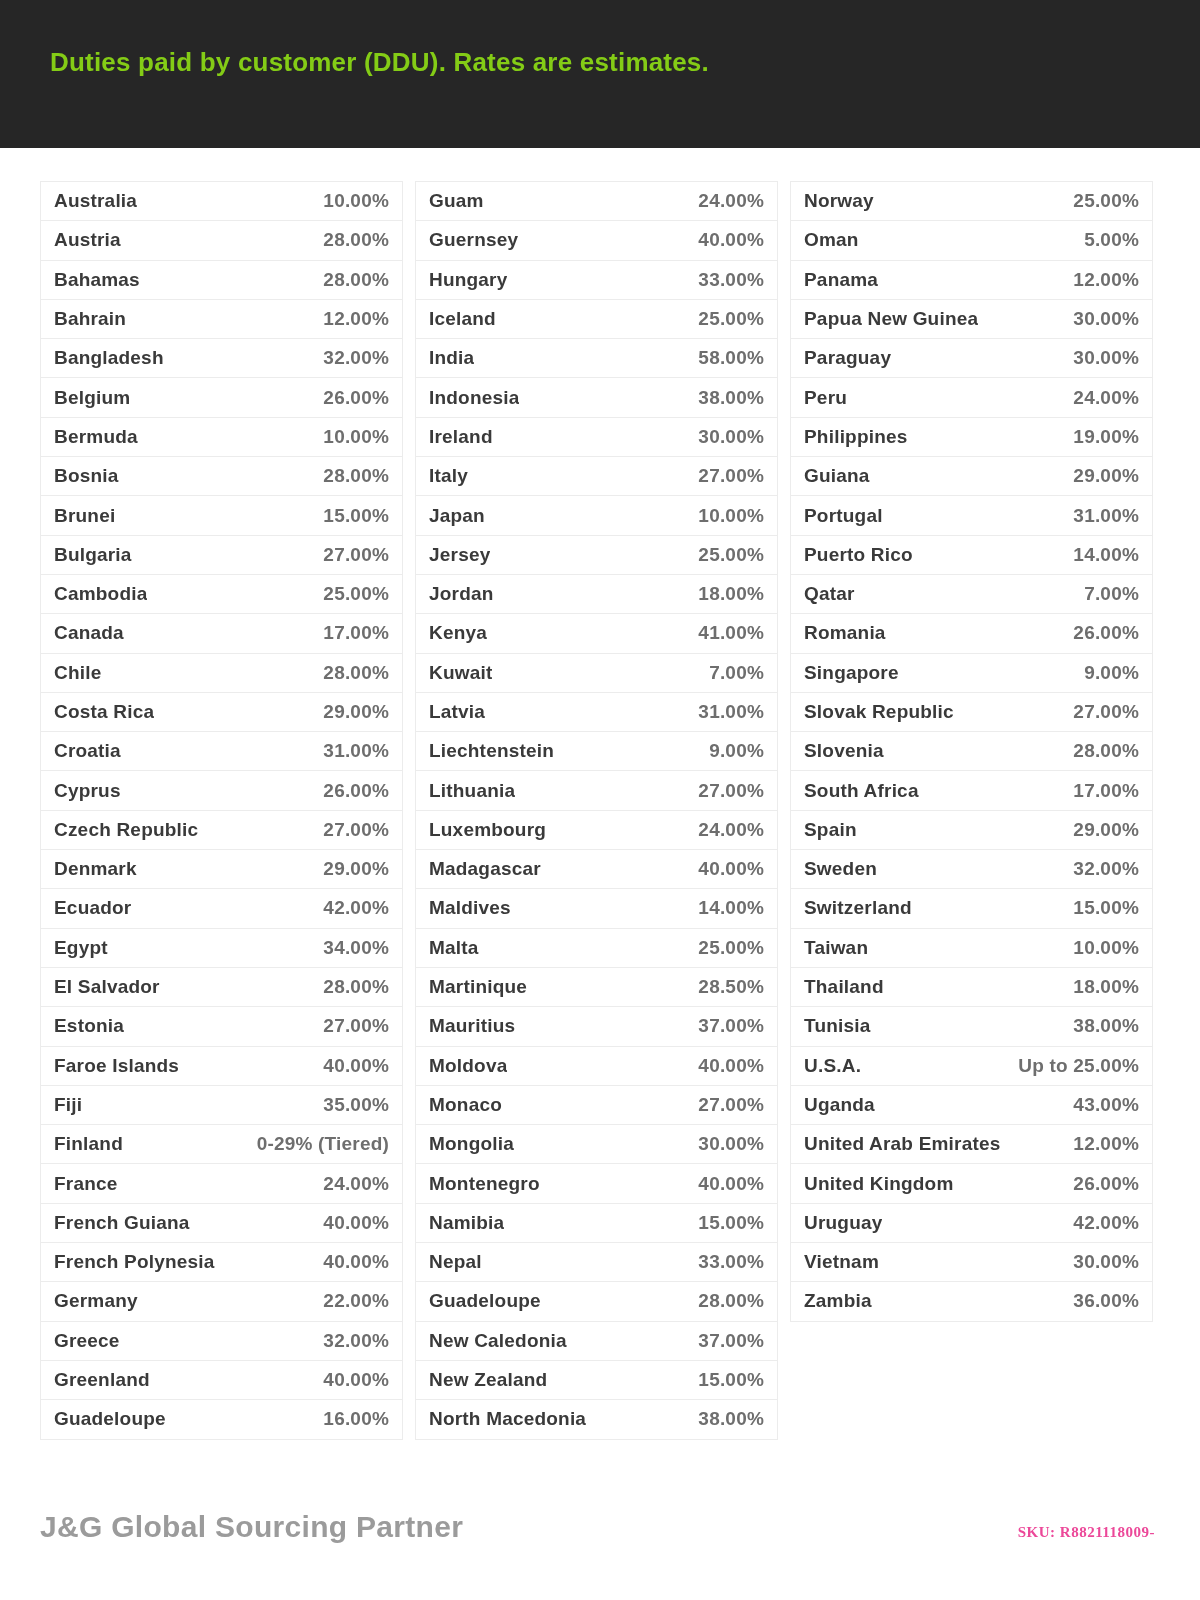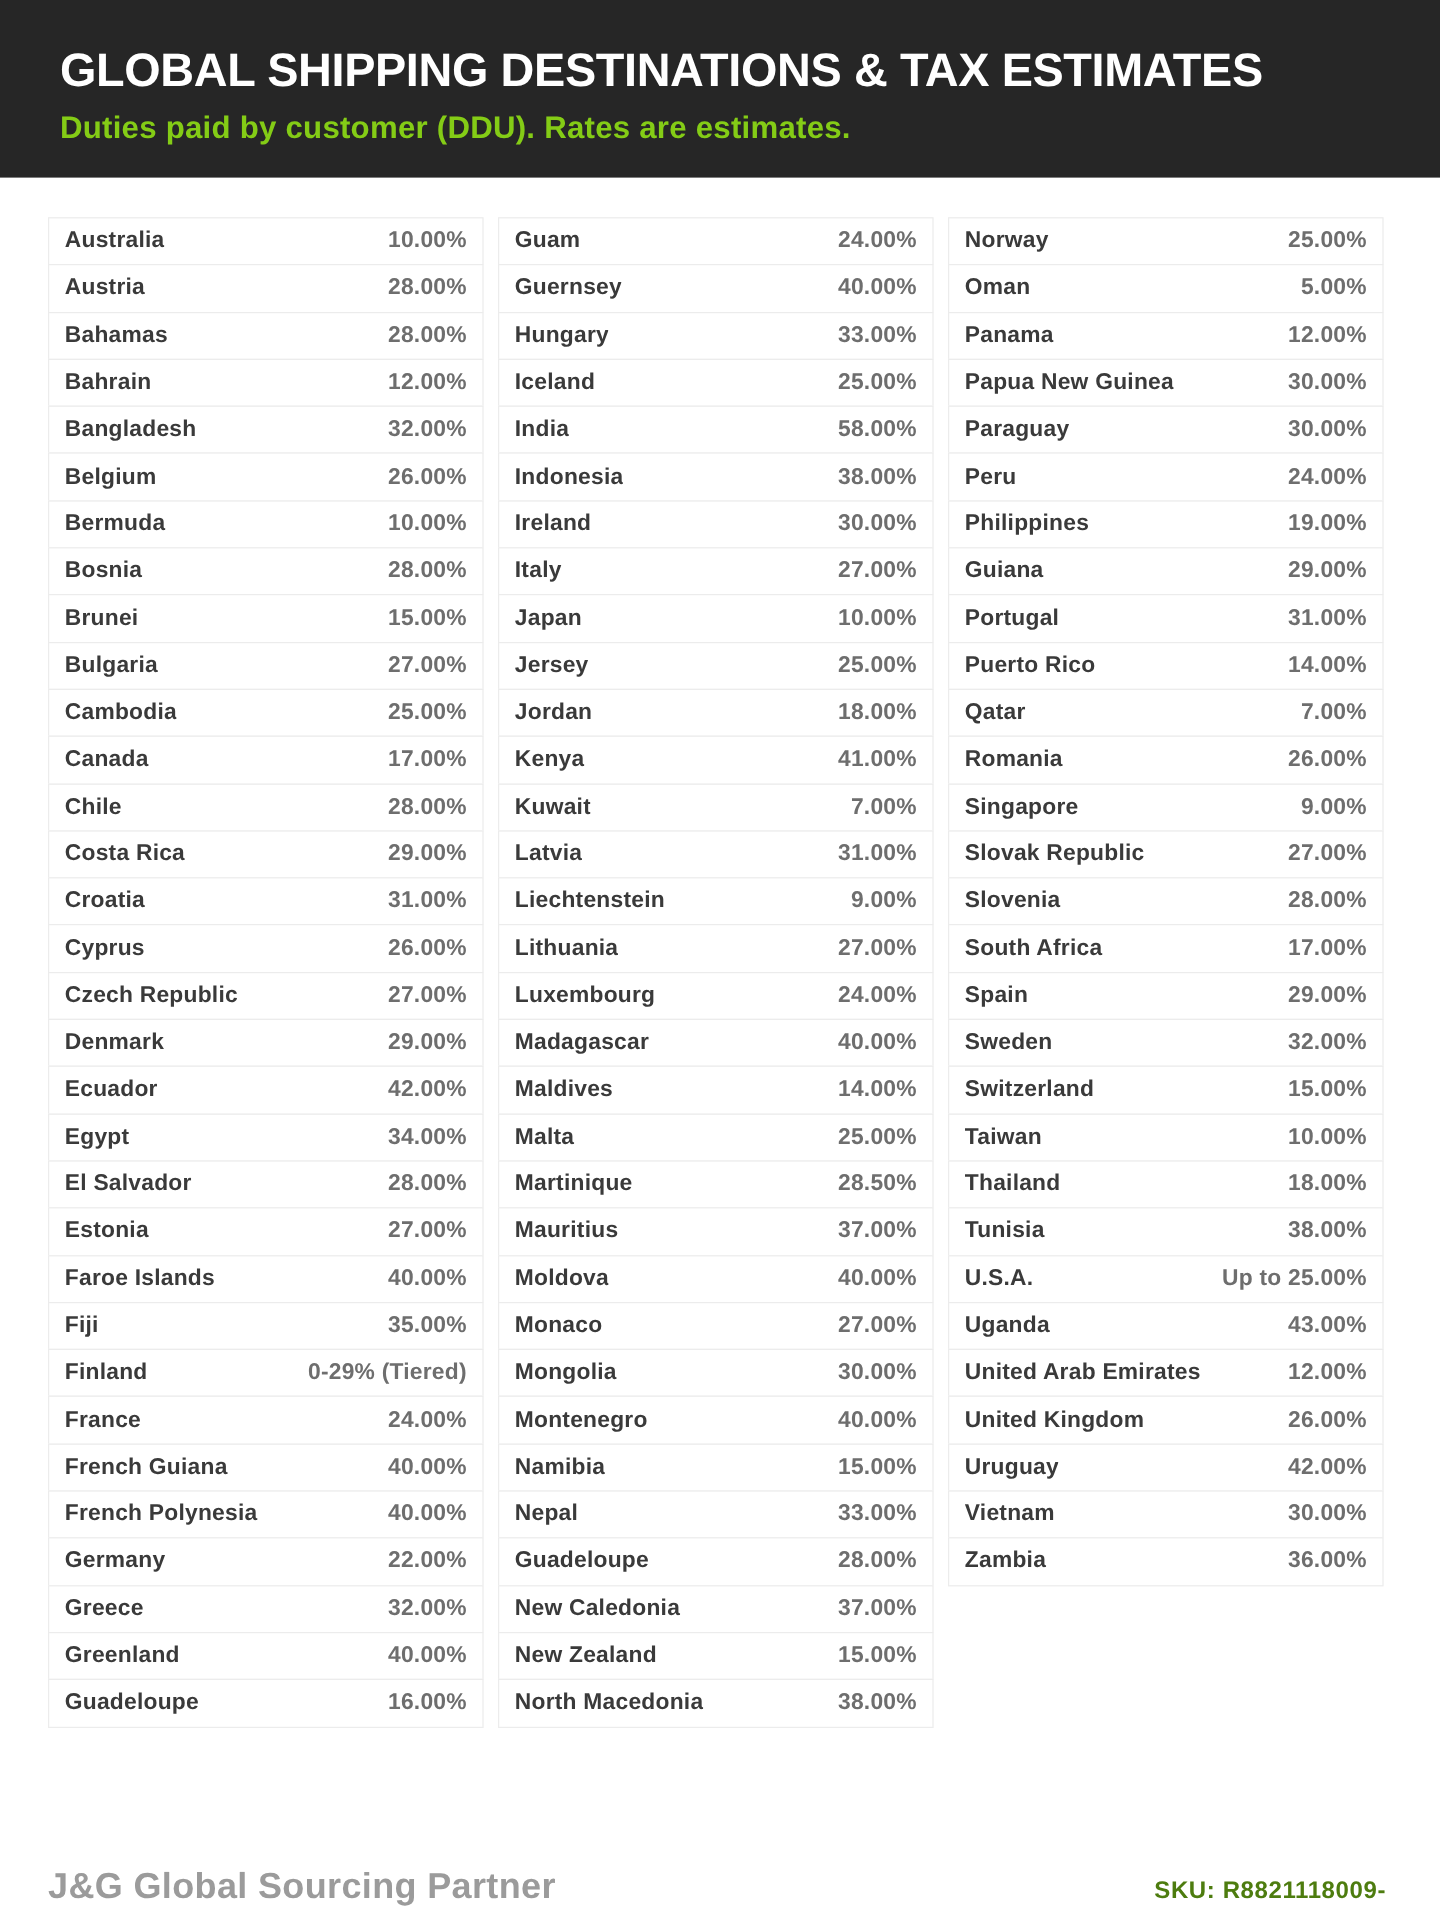--- a/index.html
+++ b/index.html
@@ -66,34 +66,33 @@
     justify-content: space-between;
     align-items: baseline;
     padding: 0 45px 0 40px;
     margin-top: 70px;
   }
   .brand {
     font-size: 30px;
     font-weight: 700;
     color: #9b9b9b;
     letter-spacing: 0.3px;
-    margin-top: 46px;
   }
   .sku {
-    font-size: 20px;
+    font-size: 15px;
     font-weight: 600;
-    color: #4d7c0f;
+    color: #ec4899;
     letter-spacing: 0.5px;
+    font-family: Liberation Serif, serif;
   }
 </style>
 </head>
 <body>
 
 <header class="header">
-  <h1>GLOBAL SHIPPING DESTINATIONS &amp; TAX ESTIMATES</h1>
   <p>Duties paid by customer (DDU). Rates are estimates.</p>
 </header>
 
 <main class="table-area">
   <div class="col">
       <div class="row">
     <span class="country">Australia</span>
     <span class="rate">10.00%</span>
   </div>
       <div class="row">

